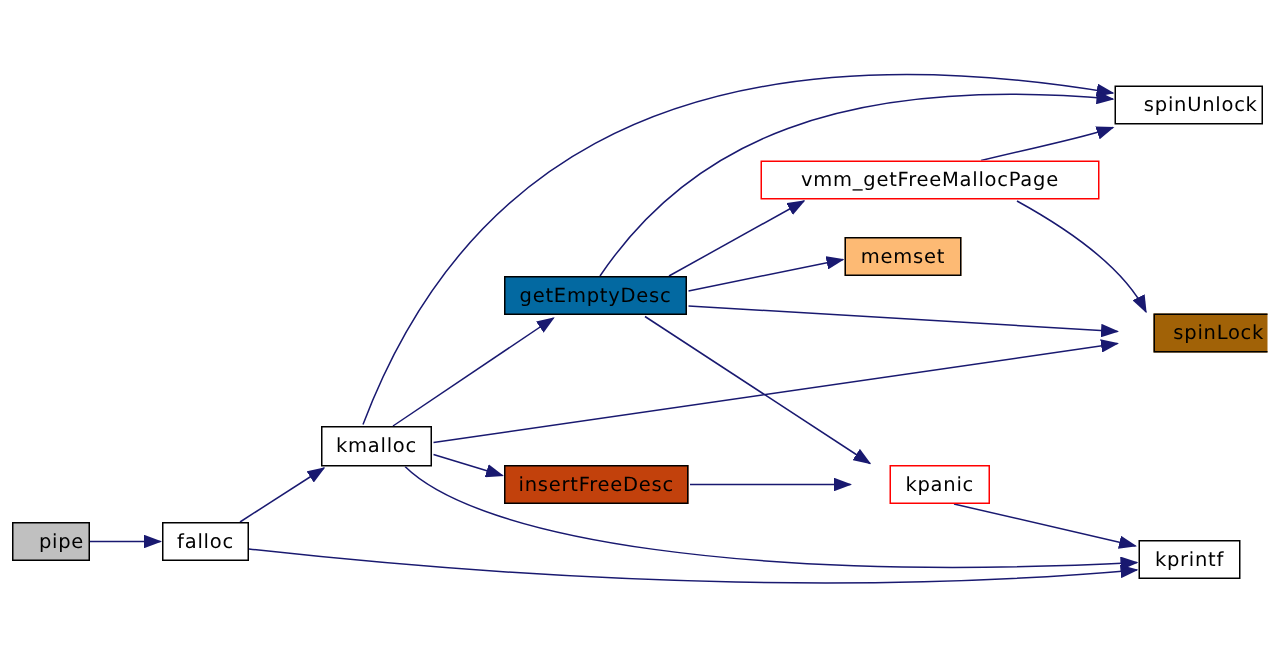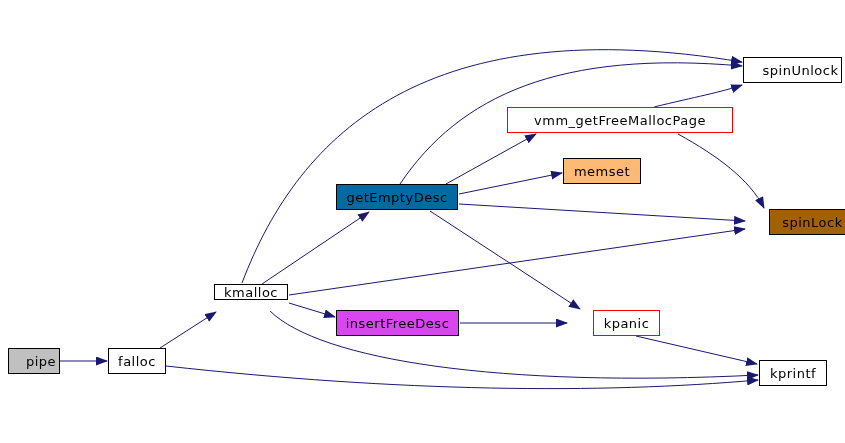--- a/index.html
+++ b/index.html
@@ -60,22 +60,22 @@
       <path d="M 459,204 L 745,221" class="edge" stroke="#191970" marker-end="url(#arrow)"></path>
       <path d="M 430,211 L 580,309" class="edge" stroke="#191970" marker-end="url(#arrow)"></path>
       <path d="M 460,323 L 567,323" class="edge" stroke="#191970" marker-end="url(#arrow)"></path>
       <path d="M 654,107 C 695,97 722,92 742,85" class="edge" stroke="#191970" marker-end="url(#arrow)"></path>
       <path d="M 678,134 C 718,156 750,180 764,208" class="edge" stroke="#191970" marker-end="url(#arrow)"></path>
       <path d="M 636,336 L 757,364" class="edge" stroke="#191970" marker-end="url(#arrow)"></path>
     </svg>
 
 <div class="node current" style="left: 8px; top: 348px; width: 52px; height: 26px; background: rgb(192, 192, 192); border-color: rgb(0, 0, 0);">pipe</div>
     <div class="node" style="left: 108px; top: 348px; width: 58px; height: 26px; background: rgb(255, 255, 255); border-color: rgb(0, 0, 0);">falloc</div>
-    <div class="node" style="left: 214px; top: 284px; width: 74px; height: 16px; background: rgb(255, 255, 255); border-color: rgb(0, 0, 0);">kmalloc</div>
+    <div class="node" style="left: 214px; top: 284px; width: 74px; height: 27px; background: rgb(255, 255, 255); border-color: rgb(0, 0, 0);">kmalloc</div>
     <div class="node" style="left: 336px; top: 184px; width: 122px; height: 26px; background: #0369a1; border-color: rgb(0, 0, 0);">getEmptyDesc</div>
-    <div class="node" style="left: 336px; top: 310px; width: 123px; height: 26px; background: #d946ef; border-color: rgb(0, 0, 0);">insertFreeDesc</div>
+    <div class="node" style="left: 336px; top: 310px; width: 123px; height: 26px; background: #c2410c; border-color: rgb(0, 0, 0);">insertFreeDesc</div>
     <div class="node" style="left: 507px; top: 107px; width: 226px; height: 26px; background: rgb(255, 255, 255); border-color: rgb(255, 0, 0);">vmm_getFreeMallocPage</div>
     <div class="node" style="left: 563px; top: 158px; width: 78px; height: 26px; background: #fdba74; border-color: rgb(0, 0, 0);">memset</div>
     <div class="node" style="left: 743px; top: 57px; width: 99px; height: 26px; background: rgb(255, 255, 255); border-color: rgb(0, 0, 0); padding-left: 16px;">spinUnlock</div>
     <div class="node" style="left: 746px; top: 209px; width: 87px; height: 26px; background: #a16207; border-color: rgb(0, 0, 0); margin-left: 23px;">spinLock</div>
     <div class="node" style="left: 568px; top: 310px; width: 67px; height: 26px; background: rgb(255, 255, 255); border-color: rgb(255, 0, 0); margin-left: 25px;">kpanic</div>
     <div class="node" style="left: 759px; top: 360px; width: 68px; height: 26px; background: rgb(255, 255, 255); border-color: rgb(0, 0, 0);">kprintf</div>
   </div>
 
 </body></html>

